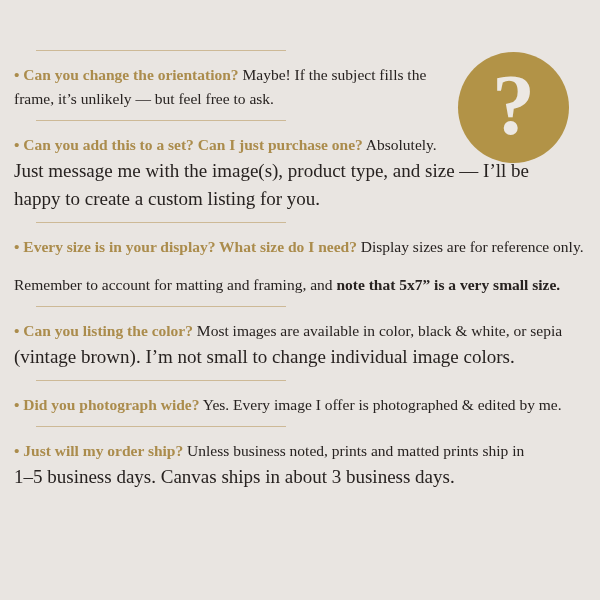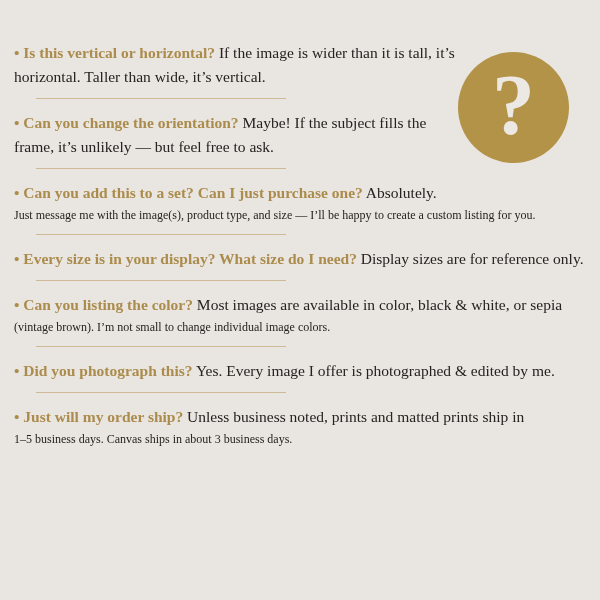--- a/index.html
+++ b/index.html
@@ -20,22 +20,22 @@
     font-size: 15.5px;
     line-height: 24px;
   }
   .para.narrow { max-width: 446px; }
   .bullet, .q {
     color: var(--accent_gold, #ab8c4c);
     font-weight: bold;
   }
   .a { color: var(--text_color, #272220); }
   .answer-block {
-    font-size: 12px;
-    line-height: 20px;
+    font-size: 19px;
+    line-height: 28px;
     max-width: 556px;
   }
   .note {
     margin: 14px 0 0 0;
     font-size: 15.5px;
     line-height: 24px;
   }
   .note .bold { font-weight: bold; }
   .divider {
     border: 0;
@@ -63,27 +63,20 @@
 <body>
 
 <div class="page">
 
   <div class="badge">
     <span class="qmark">?</span>
   </div>
 
   <div>
 
-    <div>
-      <p class="para narrow">
-        <span class="bullet">•</span>
-        <span class="q">Is this vertical or horizontal?</span>
-        <span class="a">If the image is wider than it is tall, it’s horizontal. Taller than wide, it’s vertical.</span>
-      </p>
-    </div>
 
     <hr class="divider">
 
     <div>
       <p class="para narrow">
         <span class="bullet">•</span>
         <span class="q">Can you change the orientation?</span>
         <span class="a">Maybe! If the subject fills the frame, it’s unlikely — but feel free to ask.</span>
       </p>
     </div>
@@ -100,39 +93,43 @@
     </div>
 
     <hr class="divider">
 
     <div>
       <p class="para">
         <span class="bullet">•</span>
         <span class="q">Every size is in your display? What size do I need?</span>
         <span class="a">Display sizes are for reference only.</span>
       </p>
+      <p class="note">
+        <span>Remember to account for matting and framing, and</span>
+        <span class="bold">note that 5x7” is a very small size.</span>
+      </p>
     </div>
 
     <hr class="divider">
 
     <div>
       <p class="para">
         <span class="bullet">•</span>
         <span class="q">Can you listing the color?</span>
         <span class="a">Most images are available in color, black &amp; white, or sepia</span>
       </p>
       <div class="answer-block a">(vintage brown). I’m not small to change individual image colors.</div>
     </div>
 
     <hr class="divider">
 
     <div>
       <p class="para">
         <span class="bullet">•</span>
-        <span class="q">Did you photograph this?</span>
+        <span class="q">Did you photograph wide?</span>
         <span class="a">Yes. Every image I offer is photographed &amp; edited by me.</span>
       </p>
     </div>
 
     <hr class="divider">
 
     <div>
       <p class="para">
         <span class="bullet">•</span>
         <span class="q">Just will my order ship?</span>

